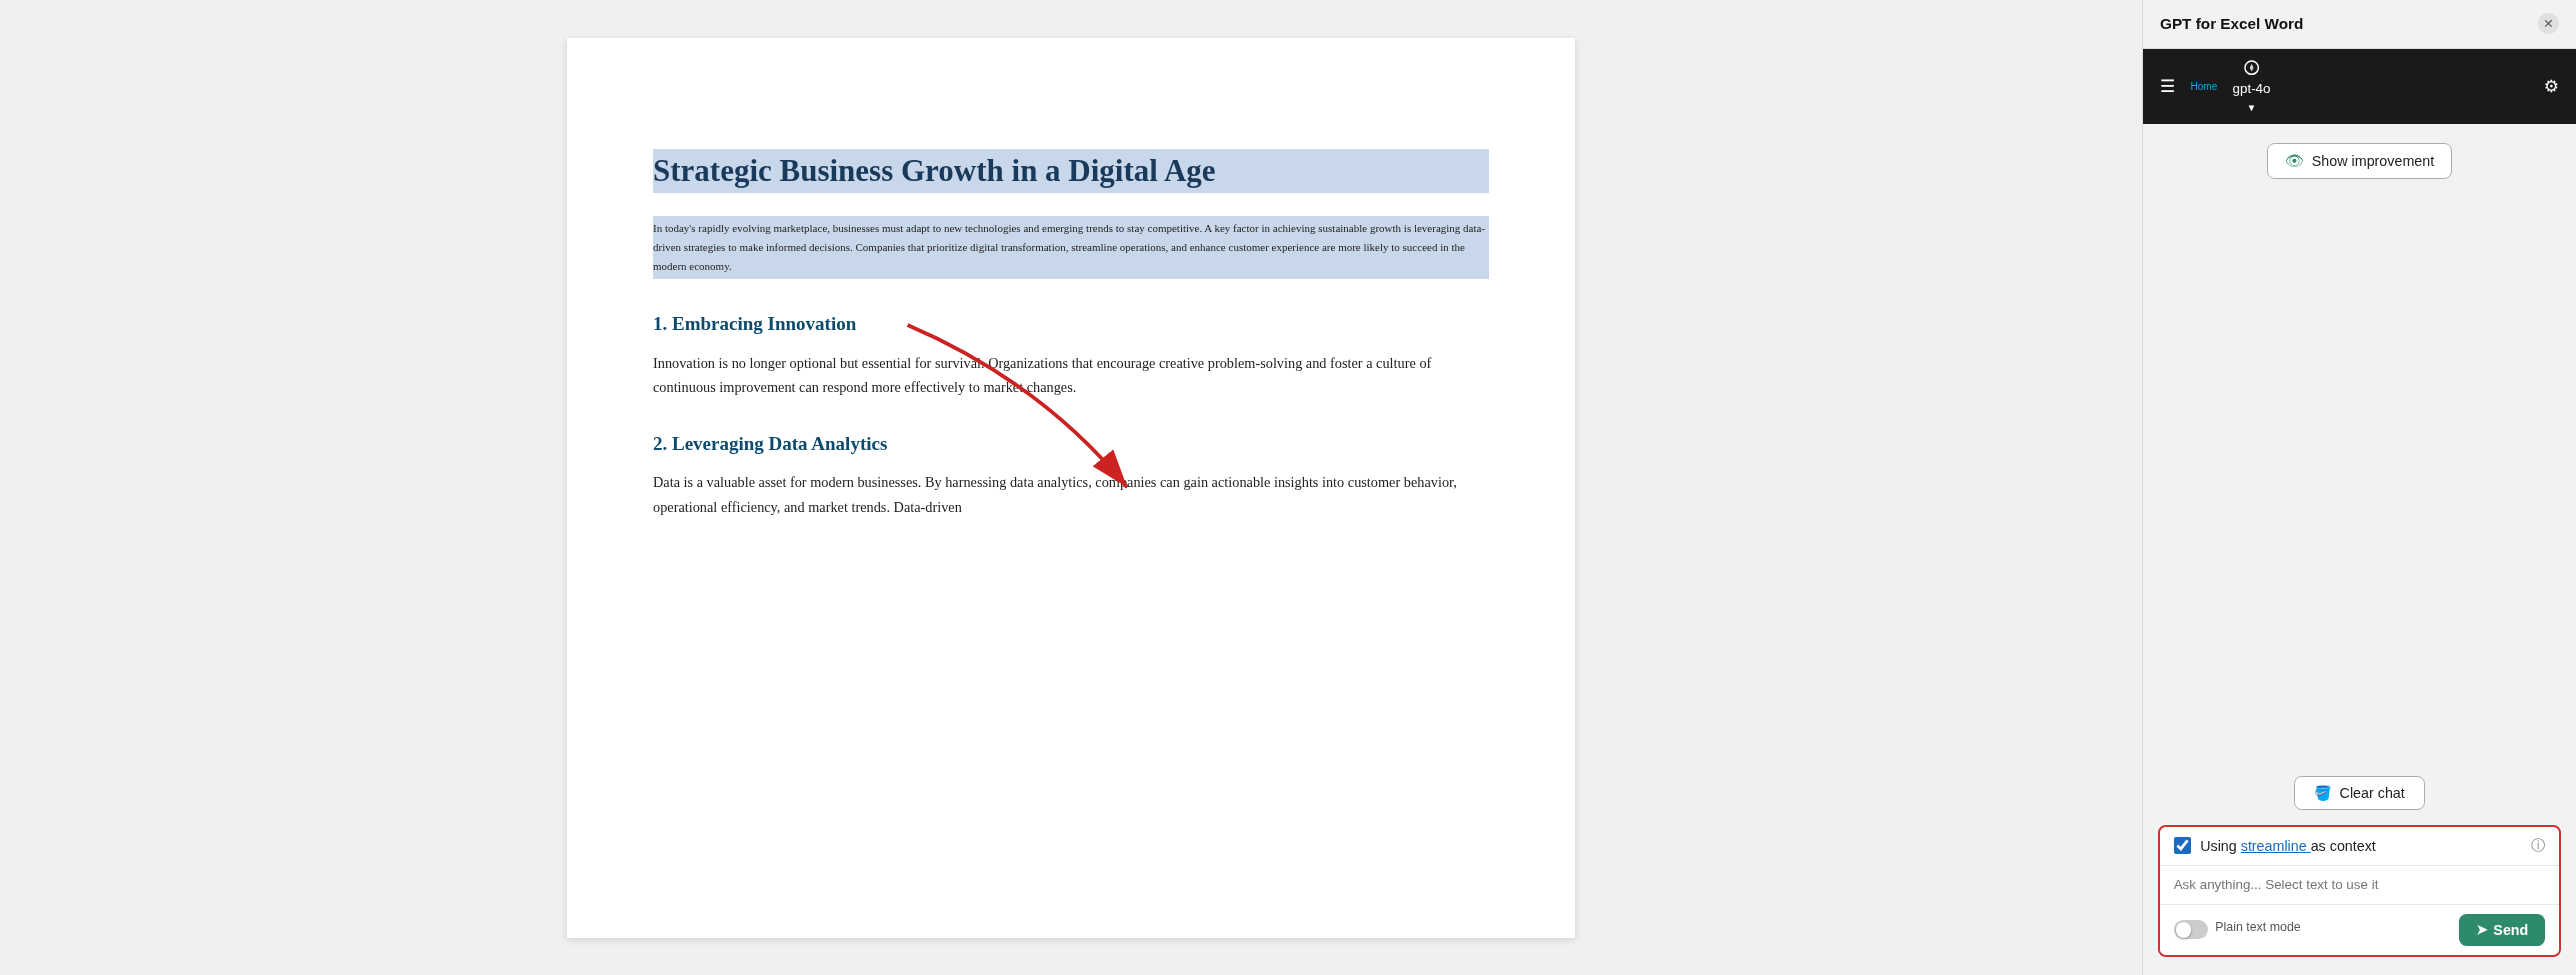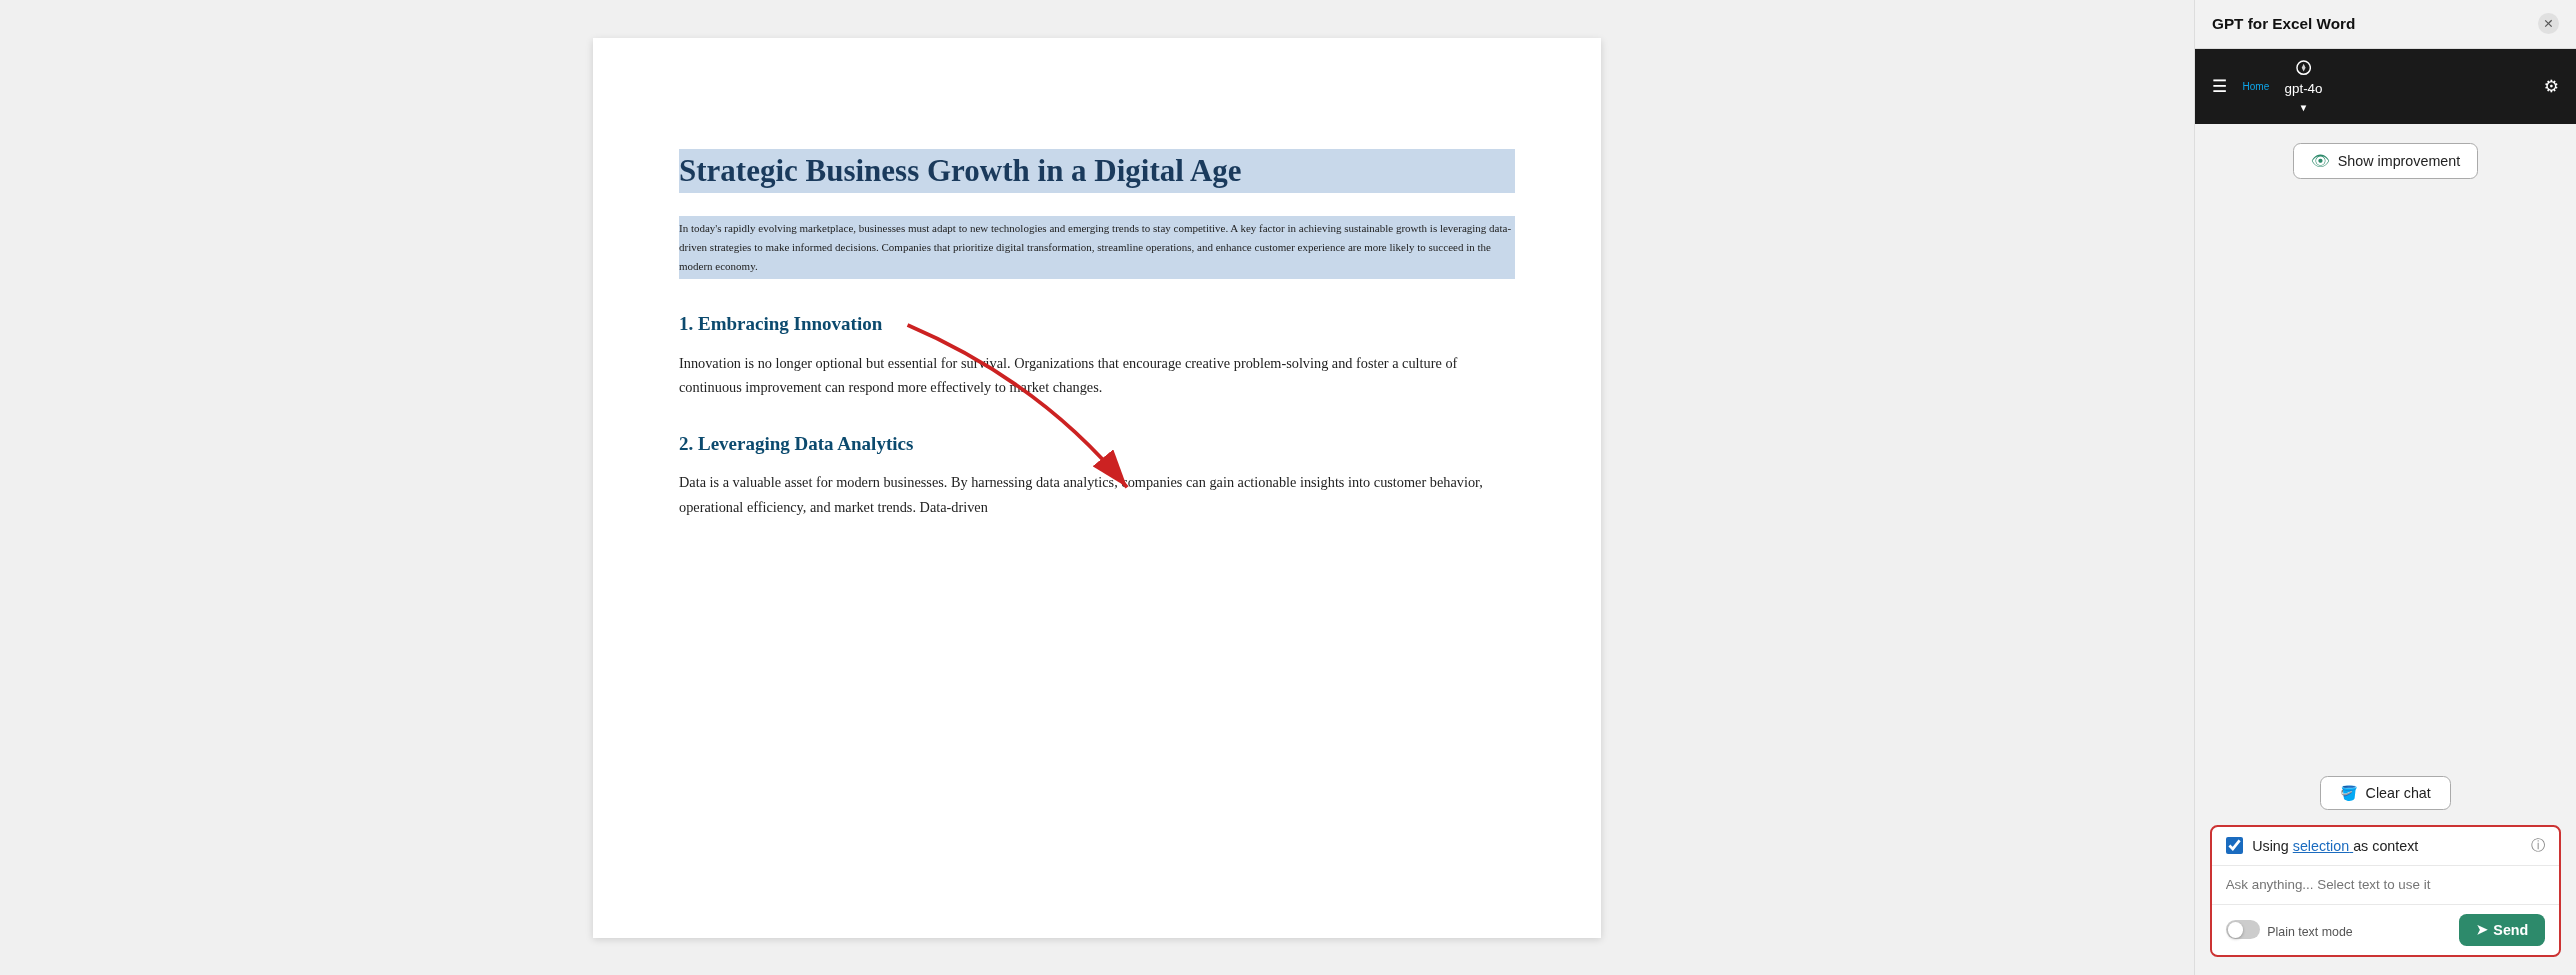--- a/index.html
+++ b/index.html
@@ -67,21 +67,21 @@
 
     .doc-section-body {
       font-size: 14.3px;
       line-height: 1.7;
       color: #222;
       margin-bottom: 34px;
     }
 
     
     .sidebar {
-      width: 382px;
+      width: 434px;
       background: #f2f2f2;
       border-left: 1px solid #ddd;
       display: flex;
       flex-direction: column;
       height: 100%;
     }
 
     .sidebar-titlebar {
       background: #f2f2f2;
       padding: 13.4px 17px;
@@ -254,21 +254,21 @@
     .chat-footer {
       display: flex;
       align-items: center;
       padding: 9.5px 13.4px;
       gap: 11.5px;
       border-top: 1px solid #e8e8e8;
     }
 
     .plain-text-toggle {
       display: flex;
-      align-items: flex-end;
+      align-items: flex-start;
       gap: 7.6px;
     }
 
     .toggle-switch {
       width: 34px;
       height: 19px;
       background: #ccc;
       border-radius: 9.5px;
       position: relative;
       cursor: pointer;
@@ -371,21 +371,21 @@
       <span>Clear chat</span>
     </button>
 
     <div class="context-box">
       <div class="context-row">
         <input type="checkbox" class="context-checkbox" checked="" style="">
         <span class="context-label">
           <span>Using</span>
           <span> </span>
           <a class="context-selection-link" href="#">
-            <span>selection</span>
+            <span>streamline</span>
           </a>
           <span> </span>
           <span>as context</span>
         </span>
         <span class="info-icon">ⓘ</span>
       </div>
 
       
       <input type="text" class="ask-input" placeholder="Ask anything... Select text to use it" style="">
 

